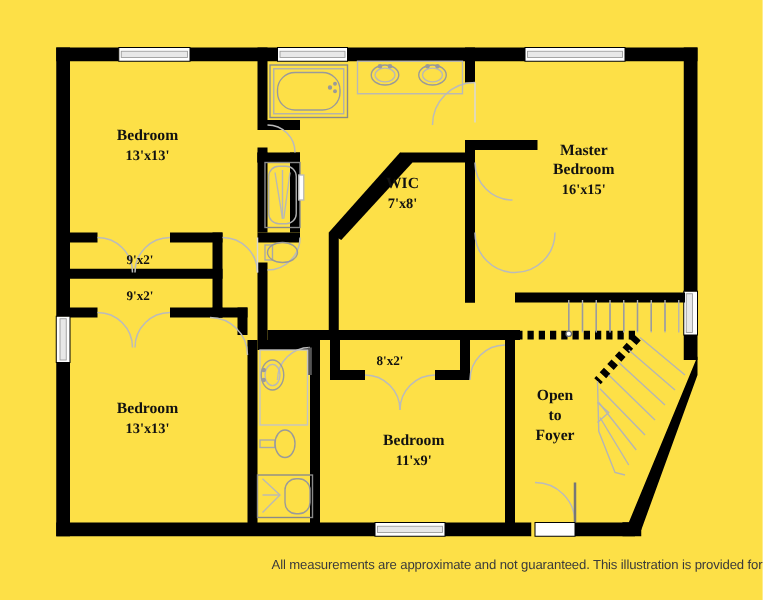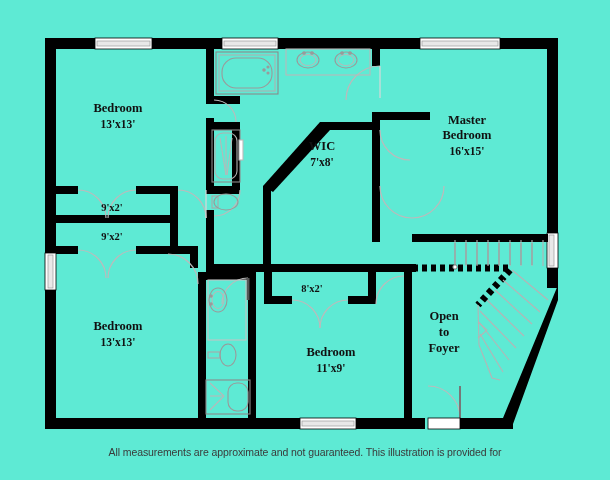--- a/index.html
+++ b/index.html
@@ -10,21 +10,21 @@
   body {
     width: 610px;
     height: 480px;
     overflow: hidden;
     font-family: "Liberation Sans", sans-serif;
   }
   #page {
     position: relative;
     width: 610px;
     height: 480px;
-    background: #5eead4;
+    background: #fde047;
   }
   #plan-svg {
     position: absolute;
     left: 0;
     top: 0;
   }
   .room-label {
     font-family: "Liberation Serif", serif;
     font-weight: bold;
     fill: #111111;
@@ -37,21 +37,21 @@
     font-size: 11.5px;
   }
   .small-label {
     font-size: 10.5px;
   }
   #footer {
     position: absolute;
     left: 0;
     top: 446px;
     width: 610px;
-    text-align: center;
+    text-align: right;
     font-family: "Liberation Sans", sans-serif;
     font-size: 10.5px;
     color: #3a3a3a;
     line-height: 13.5px;
     letter-spacing: -0.1px;
   }
 </style>
 </head>
 <body>
 

